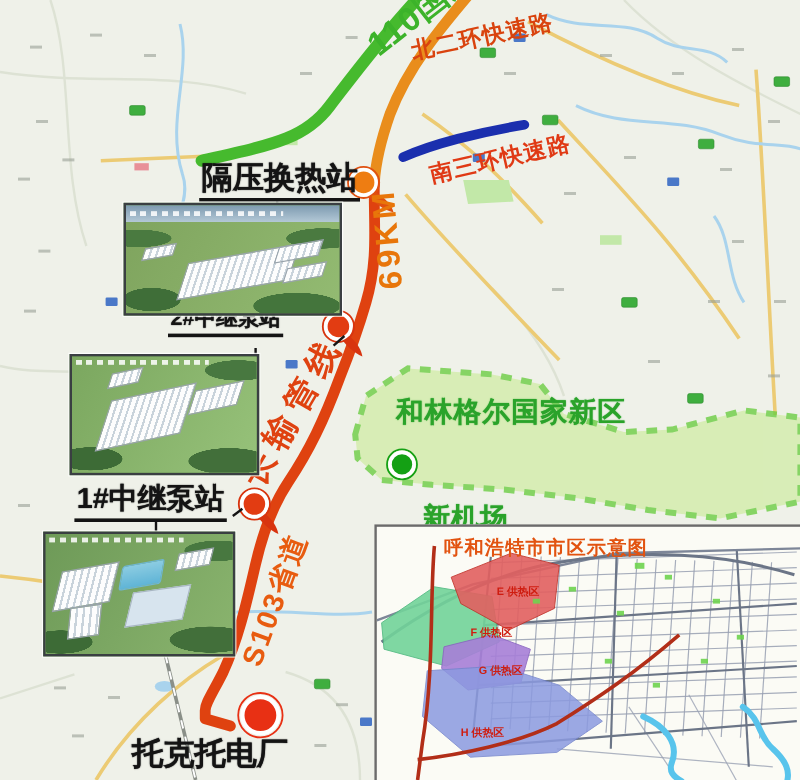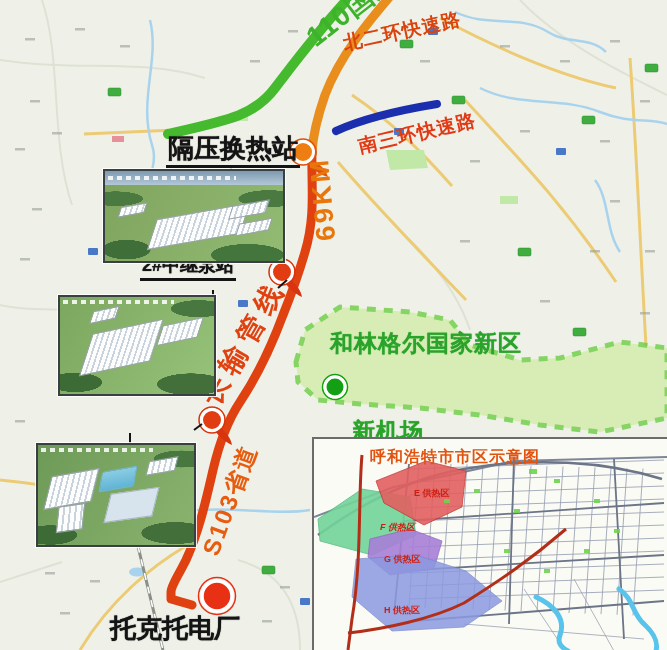--- a/index.html
+++ b/index.html
@@ -192,20 +192,21 @@
   <span class="rlab" style="left:323px;top:199px;--r:-95deg;font-size:27px;color:#e8760a;letter-spacing:3px;">69KM</span>
 
   <span class="rlab" style="left:244px;top:342px;--r:-60deg;font-size:28px;color:#df4210;letter-spacing:7px;">长输管线</span>
 
   <span class="rlab" style="left:230px;top:500px;--r:-70deg;font-size:24px;color:#e85c10;letter-spacing:2px;">S103省道</span>
 
   <span class="stn" style="left:166px;top:135px;font-size:26px;">隔压换热站</span>
 
   <span class="stn" style="left:140px;top:256px;font-size:18px;">2#中继泵站</span>
 
+  <span class="stn" style="left:62px;top:404px;font-size:24px;">1#中继泵站</span>
 
   <span class="plain" style="left:330px;top:332px;font-size:23px;color:#2aa32a;letter-spacing:1px;text-shadow:0 0 1px #2aa32a;">和林格尔国家新区</span>
 
   <span class="plain" style="left:110px;top:615px;font-size:26px;color:#141414;text-shadow:0 0 1px #141414;">托克托电厂</span>
 
   <span class="plain" style="left:352px;top:376px;font-size:23px;color:#2aa32a;letter-spacing:1px;text-shadow:0 0 1px #2aa32a;margin-top:44px;">新机场</span>
 
   <div class="photo" style="left:103px;top:169px;width:178px;height:90px;">
     <div class="ground" style="top:14px;background:
       radial-gradient(ellipse 40px 16px at 12% 85%, #3f6e38 0 60%, transparent 61%),
@@ -322,18 +323,18 @@
         <rect x="230" y="130" width="6" height="4"></rect>
           <rect x="270" y="110" width="6" height="4"></rect>
         <rect x="215" y="30" width="8" height="5"></rect>
           <rect x="130" y="60" width="6" height="4"></rect>
       </g>
     </svg>
 
     <span id="inset-title" style="color:#e25310;margin-left:44px;">呼和浩特市市区示意图</span>
 
     <span class="ztxt" style="left:100px;top:48px;">E 供热区</span>
-    <span class="ztxt" style="left:66px;top:82px;font-style:italic;">F 供热区</span>
-    <span class="ztxt" style="left:70px;top:114px;">G 供热区</span>
+    <span class="ztxt" style="left:78px;top:82px;">F 供热区</span>
+    <span class="ztxt" style="left:85px;top:114px;">G 供热区</span>
     <span class="ztxt" style="left:70px;top:165px;">H 供热区</span>
   </div>
 
 </div>
 
 </body></html>

